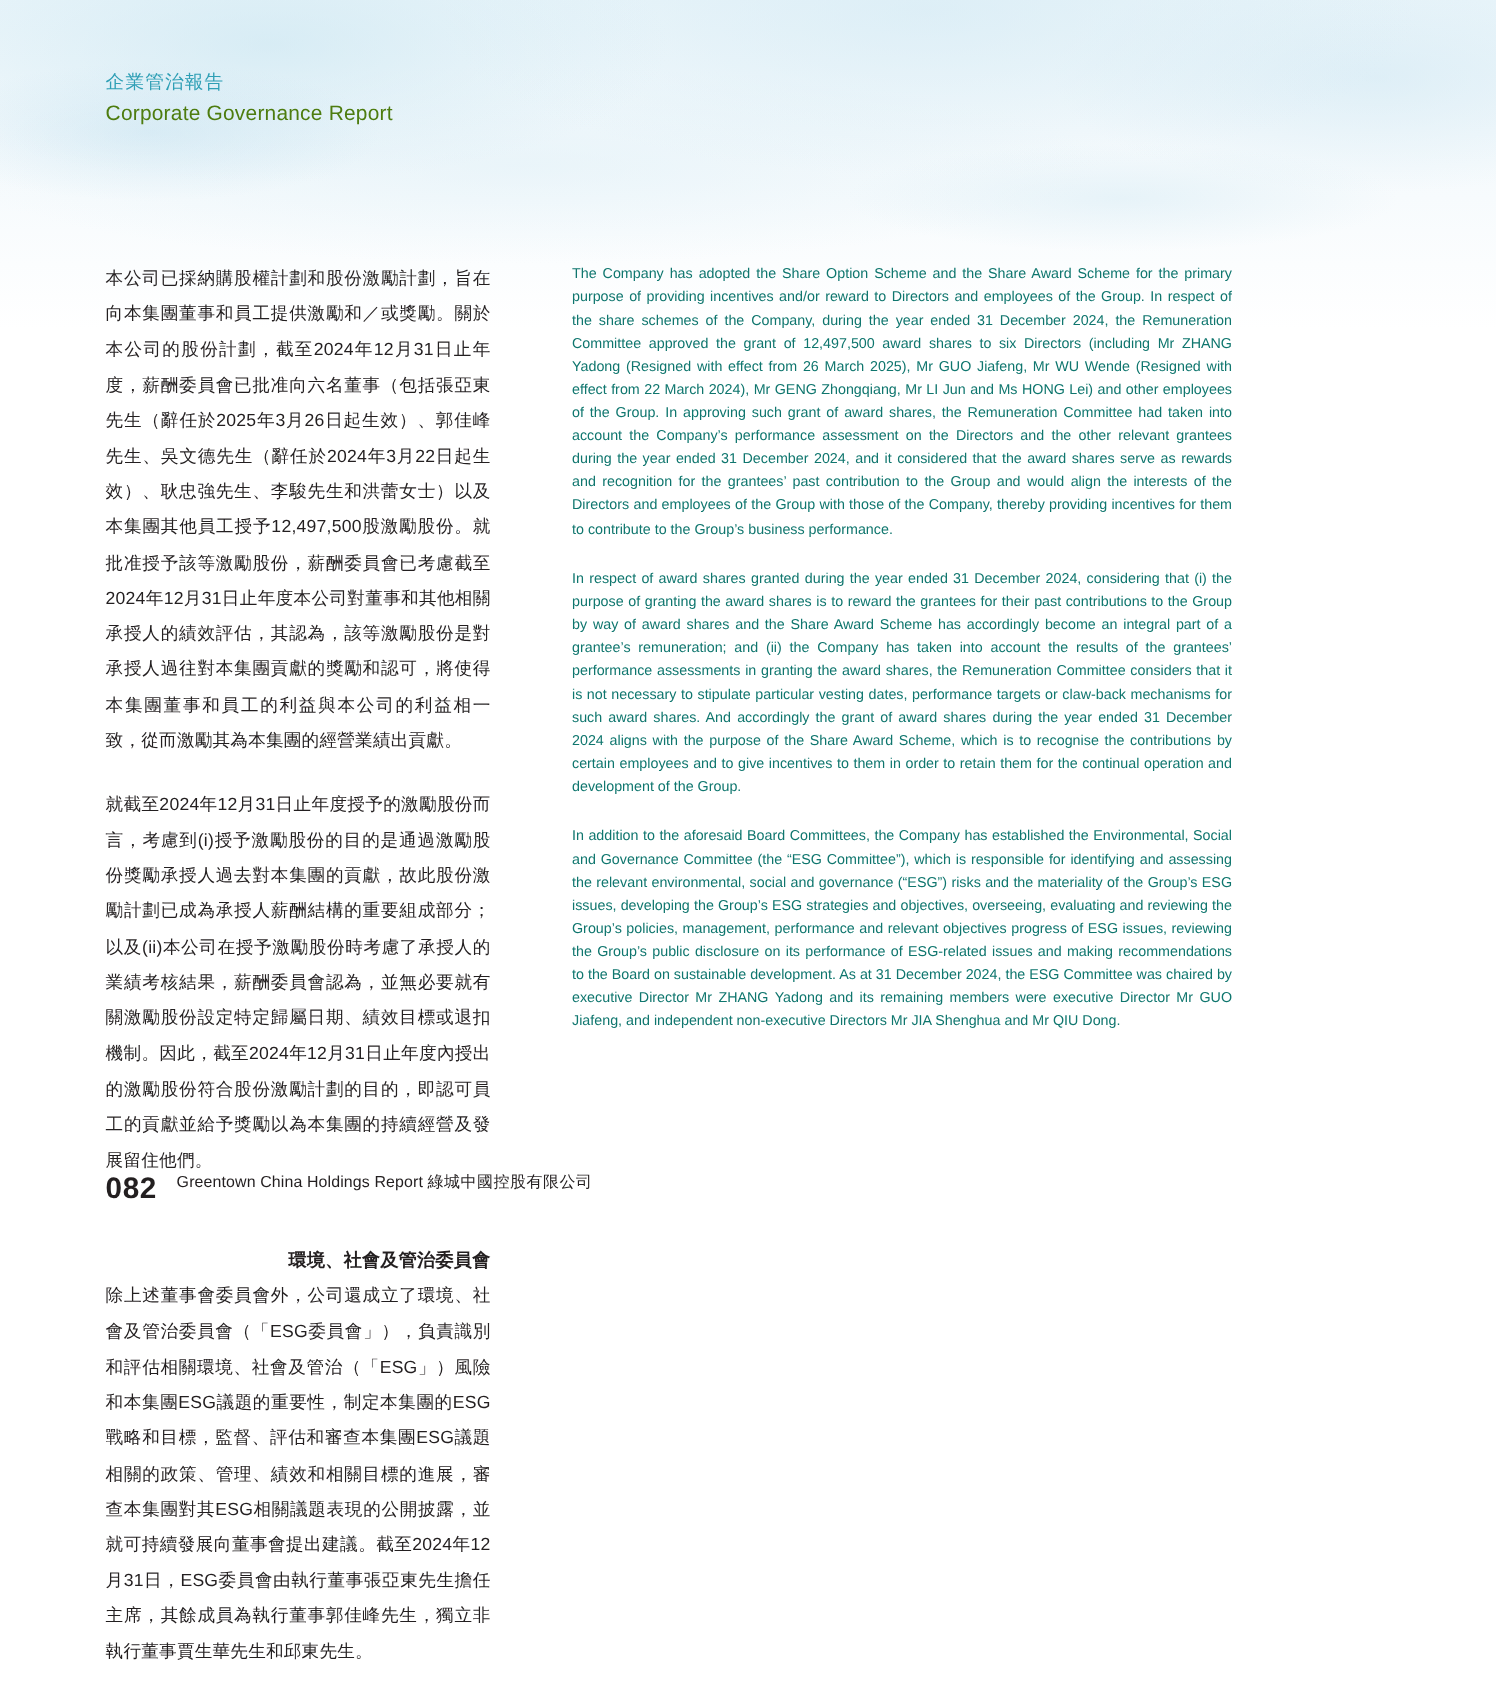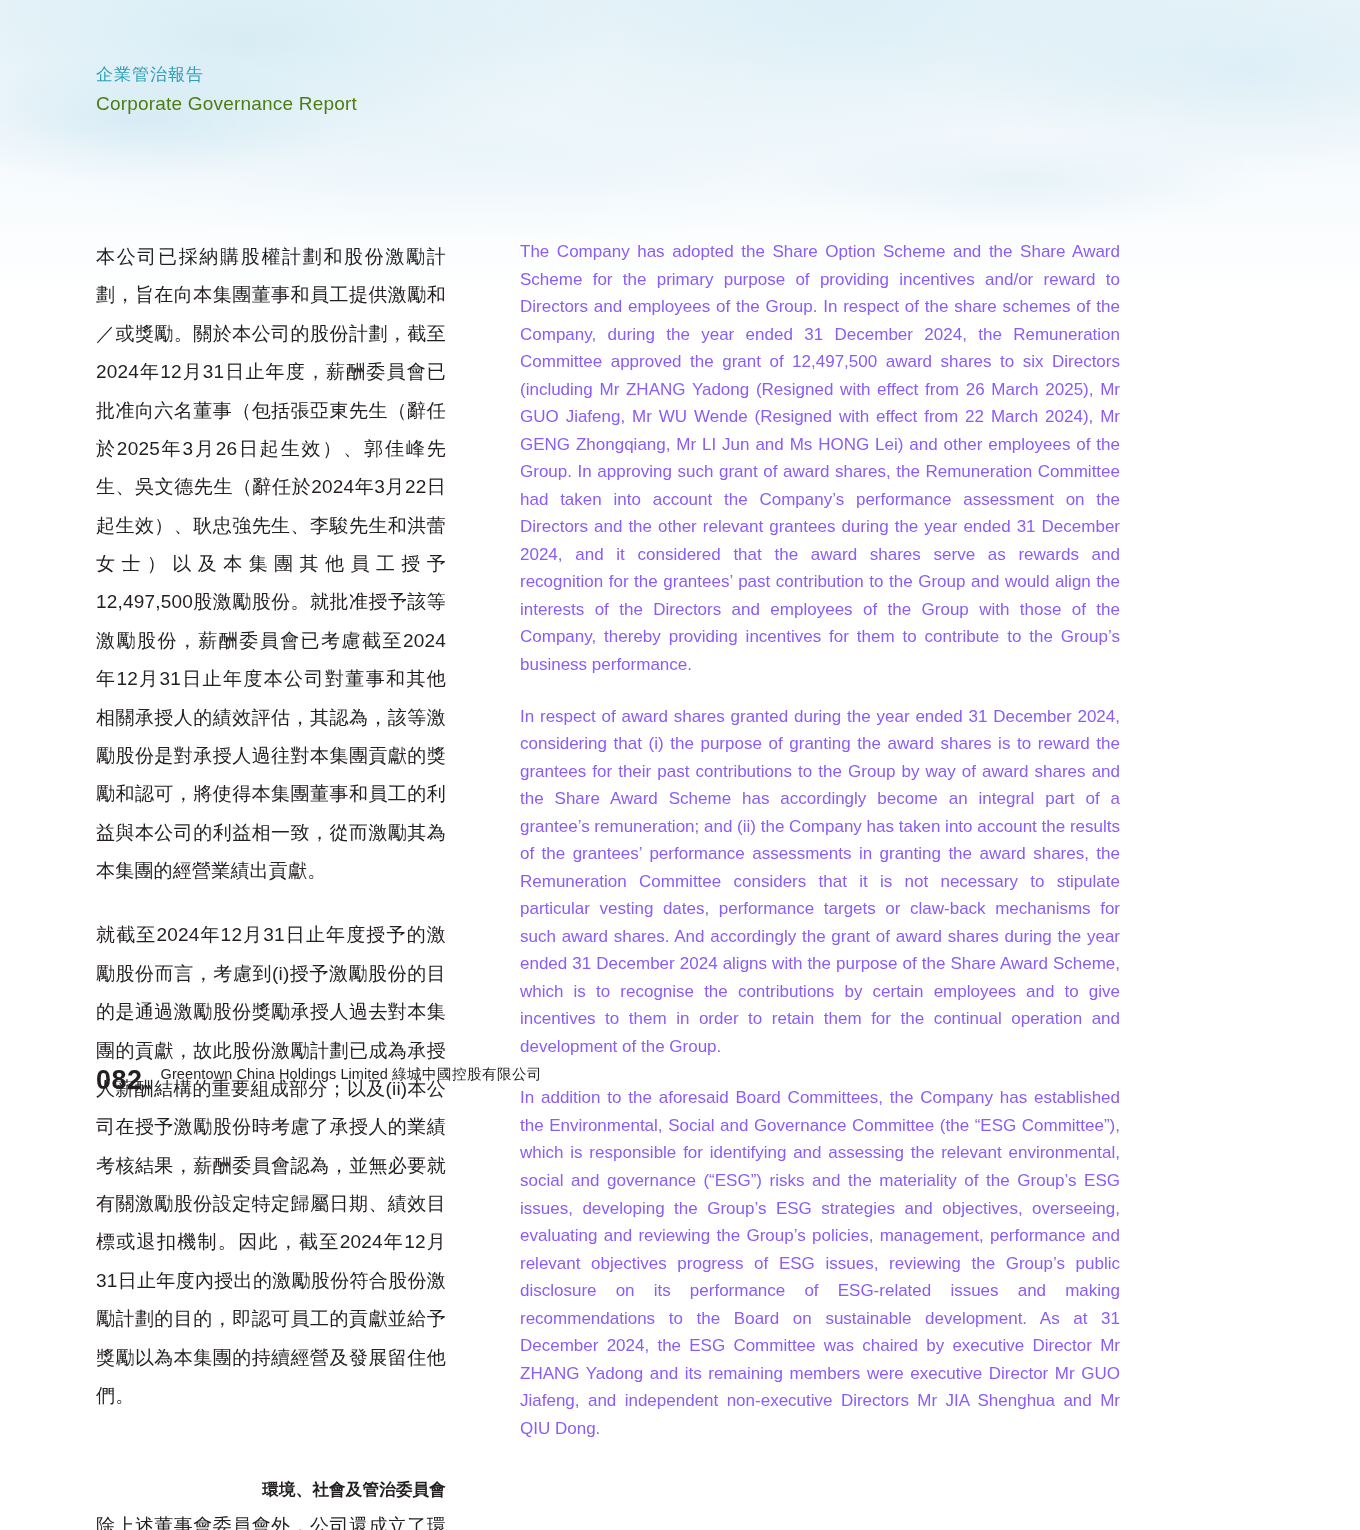--- a/index.html
+++ b/index.html
@@ -72,32 +72,32 @@
     gap: 74px;
   }
   .col-cn {
     width: 350px;
   }
   .col-en {
     width: 600px;
   }
 
   .p-cn {
-    font-size: 19px;
+    font-size: 16px;
     line-height: 2.02;
     color: #231f20;
     text-align: justify;
     text-justify: inter-ideograph;
     margin: 0 0 26px 0;
     letter-spacing: 0.2px;
   }
   .p-en {
-    font-size: 17px;
+    font-size: 13px;
     line-height: 1.62;
-    color: #8b5cf6;
+    color: #0f766e;
     text-align: justify;
     margin: 0 0 24px 0;
   }
   .h-cn {
     font-size: 16.5px;
     line-height: 2.02;
     color: #231f20;
     font-weight: bold;
     margin: 0;
     letter-spacing: 0.2px;
@@ -164,18 +164,18 @@
       <p class="p-en">The Company has adopted the Share Option Scheme and the Share Award Scheme for the primary purpose of providing incentives and/or reward to Directors and employees of the Group. In respect of the share schemes of the Company, during the year ended 31 December 2024, the Remuneration Committee approved the grant of 12,497,500 award shares to six Directors (including Mr ZHANG Yadong (Resigned with effect from 26 March 2025), Mr GUO Jiafeng, Mr WU Wende (Resigned with effect from 22 March 2024), Mr GENG Zhongqiang, Mr LI Jun and Ms HONG Lei) and other employees of the Group. In approving such grant of award shares, the Remuneration Committee had taken into account the Company’s performance assessment on the Directors and the other relevant grantees during the year ended 31 December 2024, and it considered that the award shares serve as rewards and recognition for the grantees’ past contribution to the Group and would align the interests of the Directors and employees of the Group with those of the Company, thereby providing incentives for them to contribute to the Group’s business performance.</p>
       <p class="p-en">In respect of award shares granted during the year ended 31 December 2024, considering that (i) the purpose of granting the award shares is to reward the grantees for their past contributions to the Group by way of award shares and the Share Award Scheme has accordingly become an integral part of a grantee’s remuneration; and (ii) the Company has taken into account the results of the grantees’ performance assessments in granting the award shares, the Remuneration Committee considers that it is not necessary to stipulate particular vesting dates, performance targets or claw-back mechanisms for such award shares. And accordingly the grant of award shares during the year ended 31 December 2024 aligns with the purpose of the Share Award Scheme, which is to recognise the contributions by certain employees and to give incentives to them in order to retain them for the continual operation and development of the Group.</p>
       <p class="p-en">In addition to the aforesaid Board Committees, the Company has established the Environmental, Social and Governance Committee (the “ESG Committee”), which is responsible for identifying and assessing the relevant environmental, social and governance (“ESG”) risks and the materiality of the Group’s ESG issues, developing the Group’s ESG strategies and objectives, overseeing, evaluating and reviewing the Group’s policies, management, performance and relevant objectives progress of ESG issues, reviewing the Group’s public disclosure on its performance of ESG-related issues and making recommendations to the Board on sustainable development. As at 31 December 2024, the ESG Committee was chaired by executive Director Mr ZHANG Yadong and its remaining members were executive Director Mr GUO Jiafeng, and independent non-executive Directors Mr JIA Shenghua and Mr QIU Dong.</p>
     </div>
 
   </div>
 
   <div class="footer">
     <div class="folio">082</div>
     <div class="footer-text">
-      <span>Greentown China Holdings Limited</span>
+      <span>Greentown China Holdings Report</span>
       <span class="cn">綠城中國控股有限公司</span>
     </div>
   </div>
 
 </div>
 
 </body></html>

